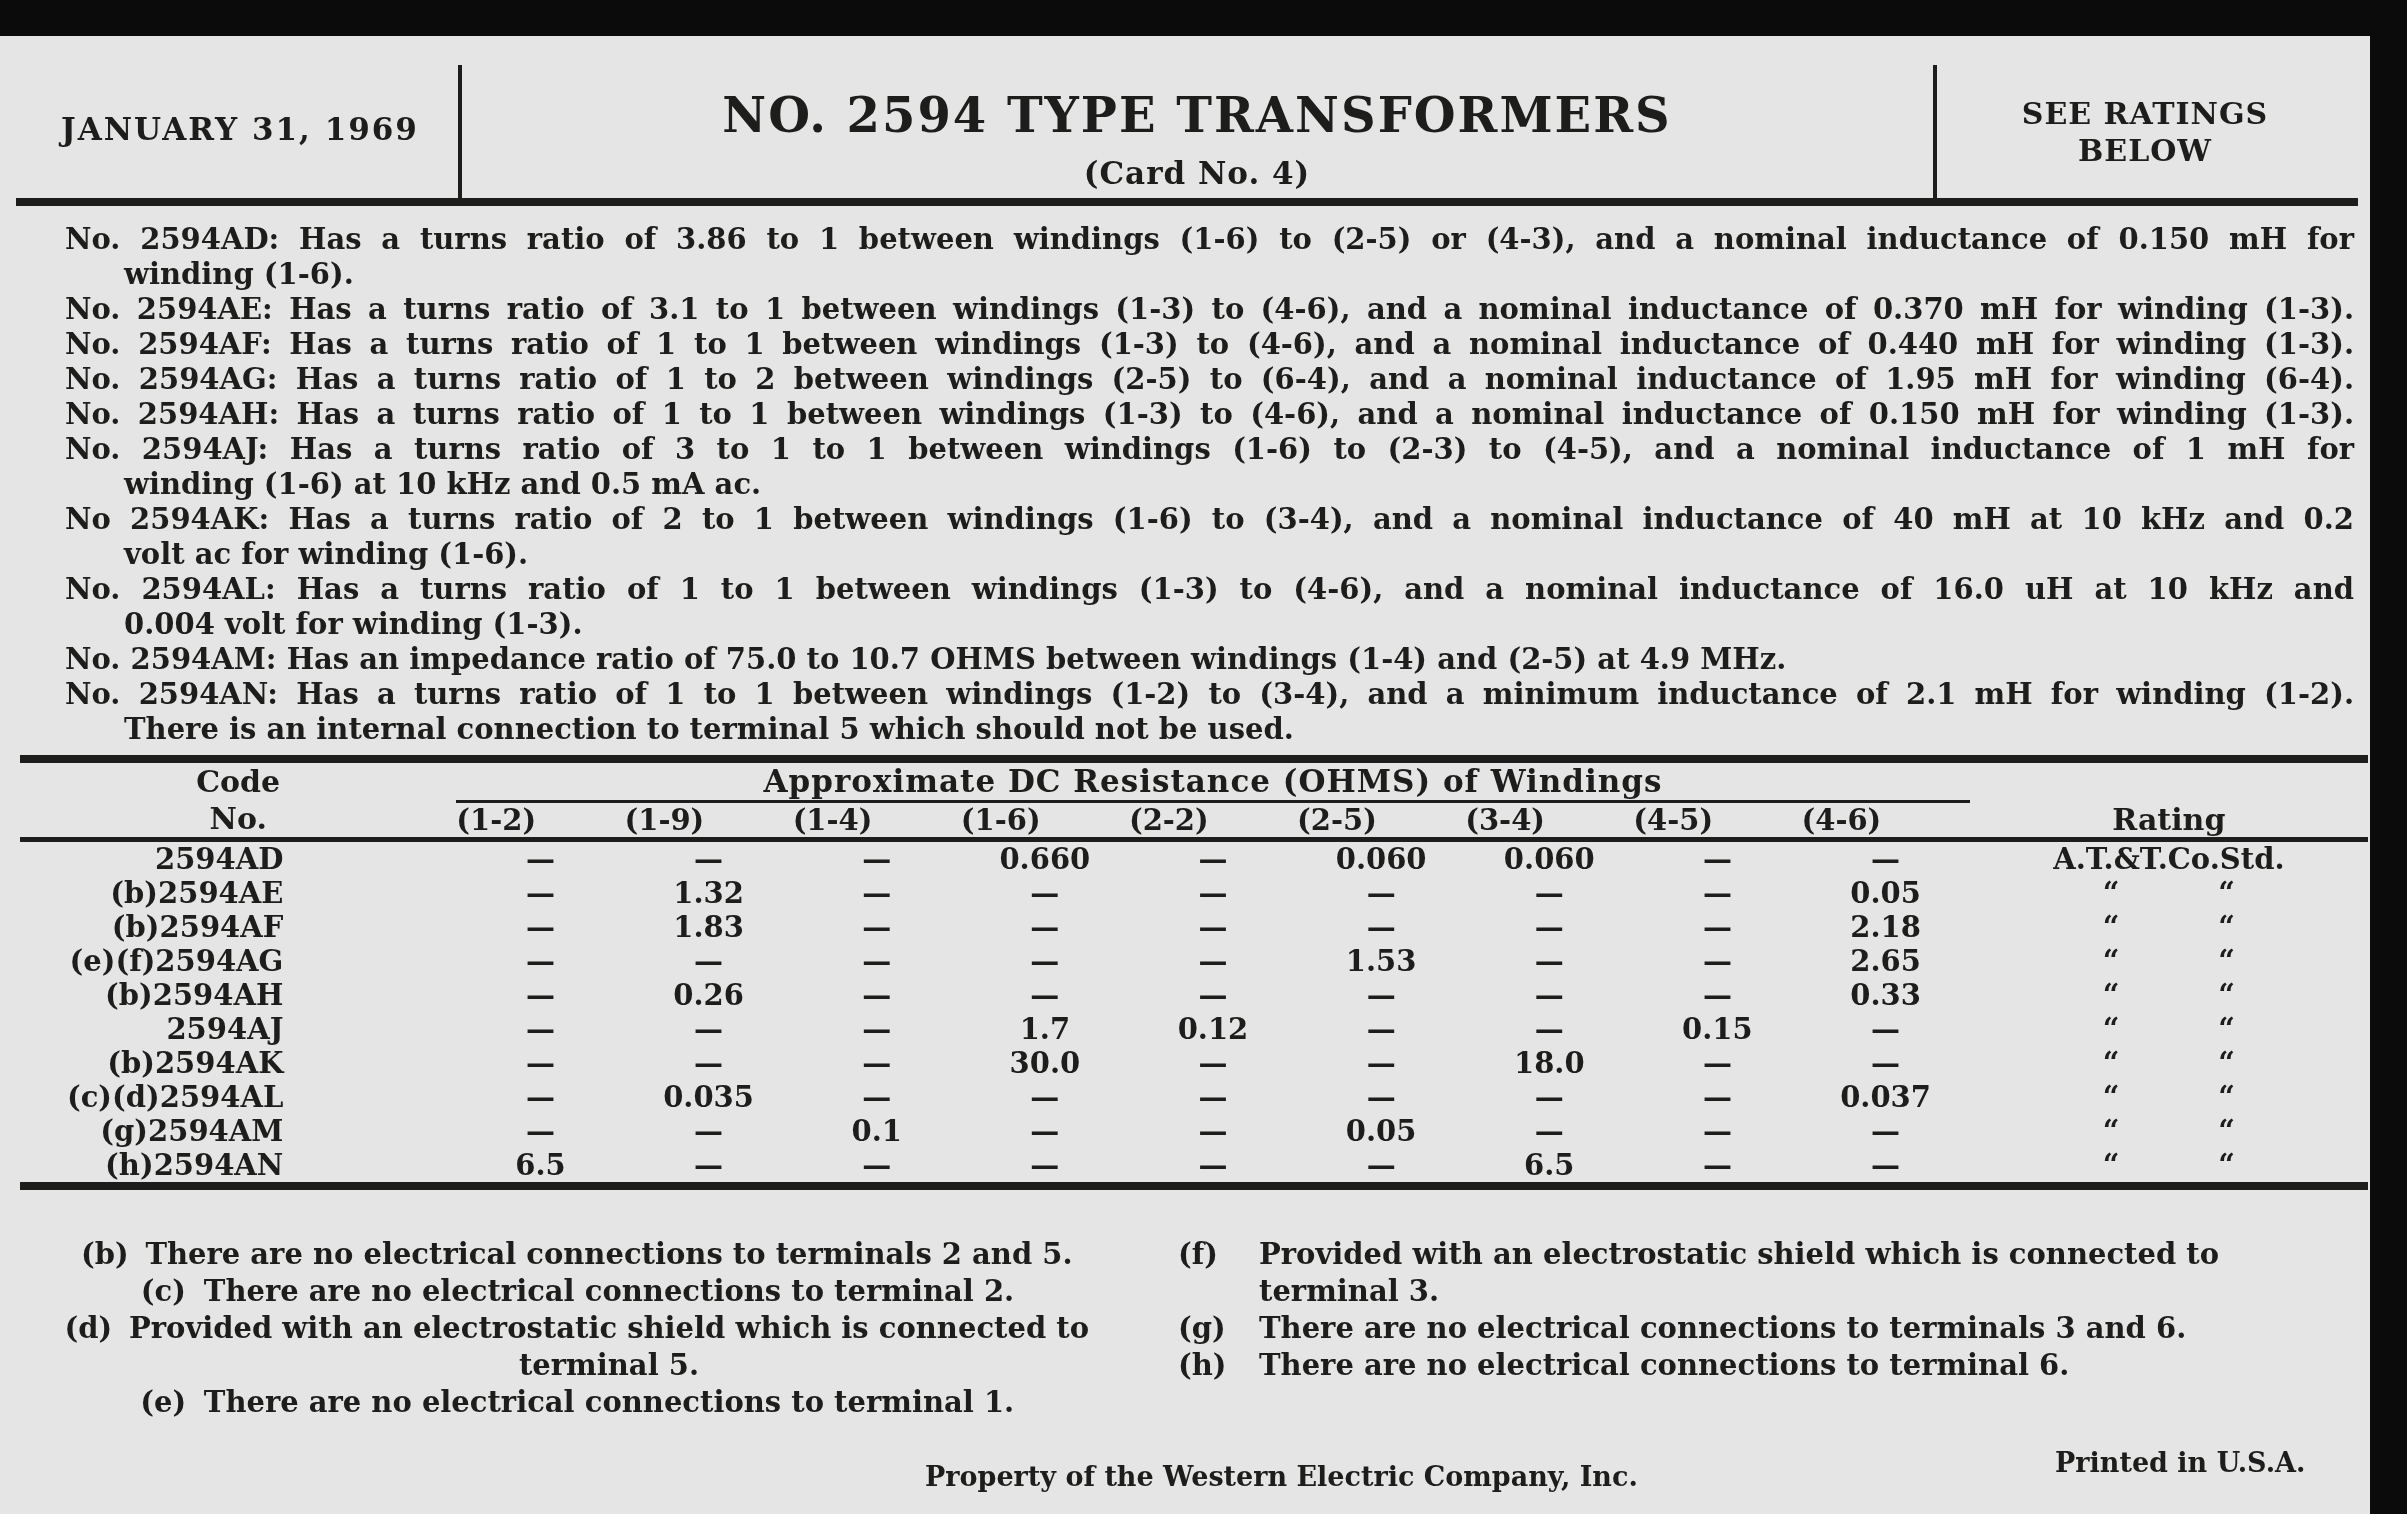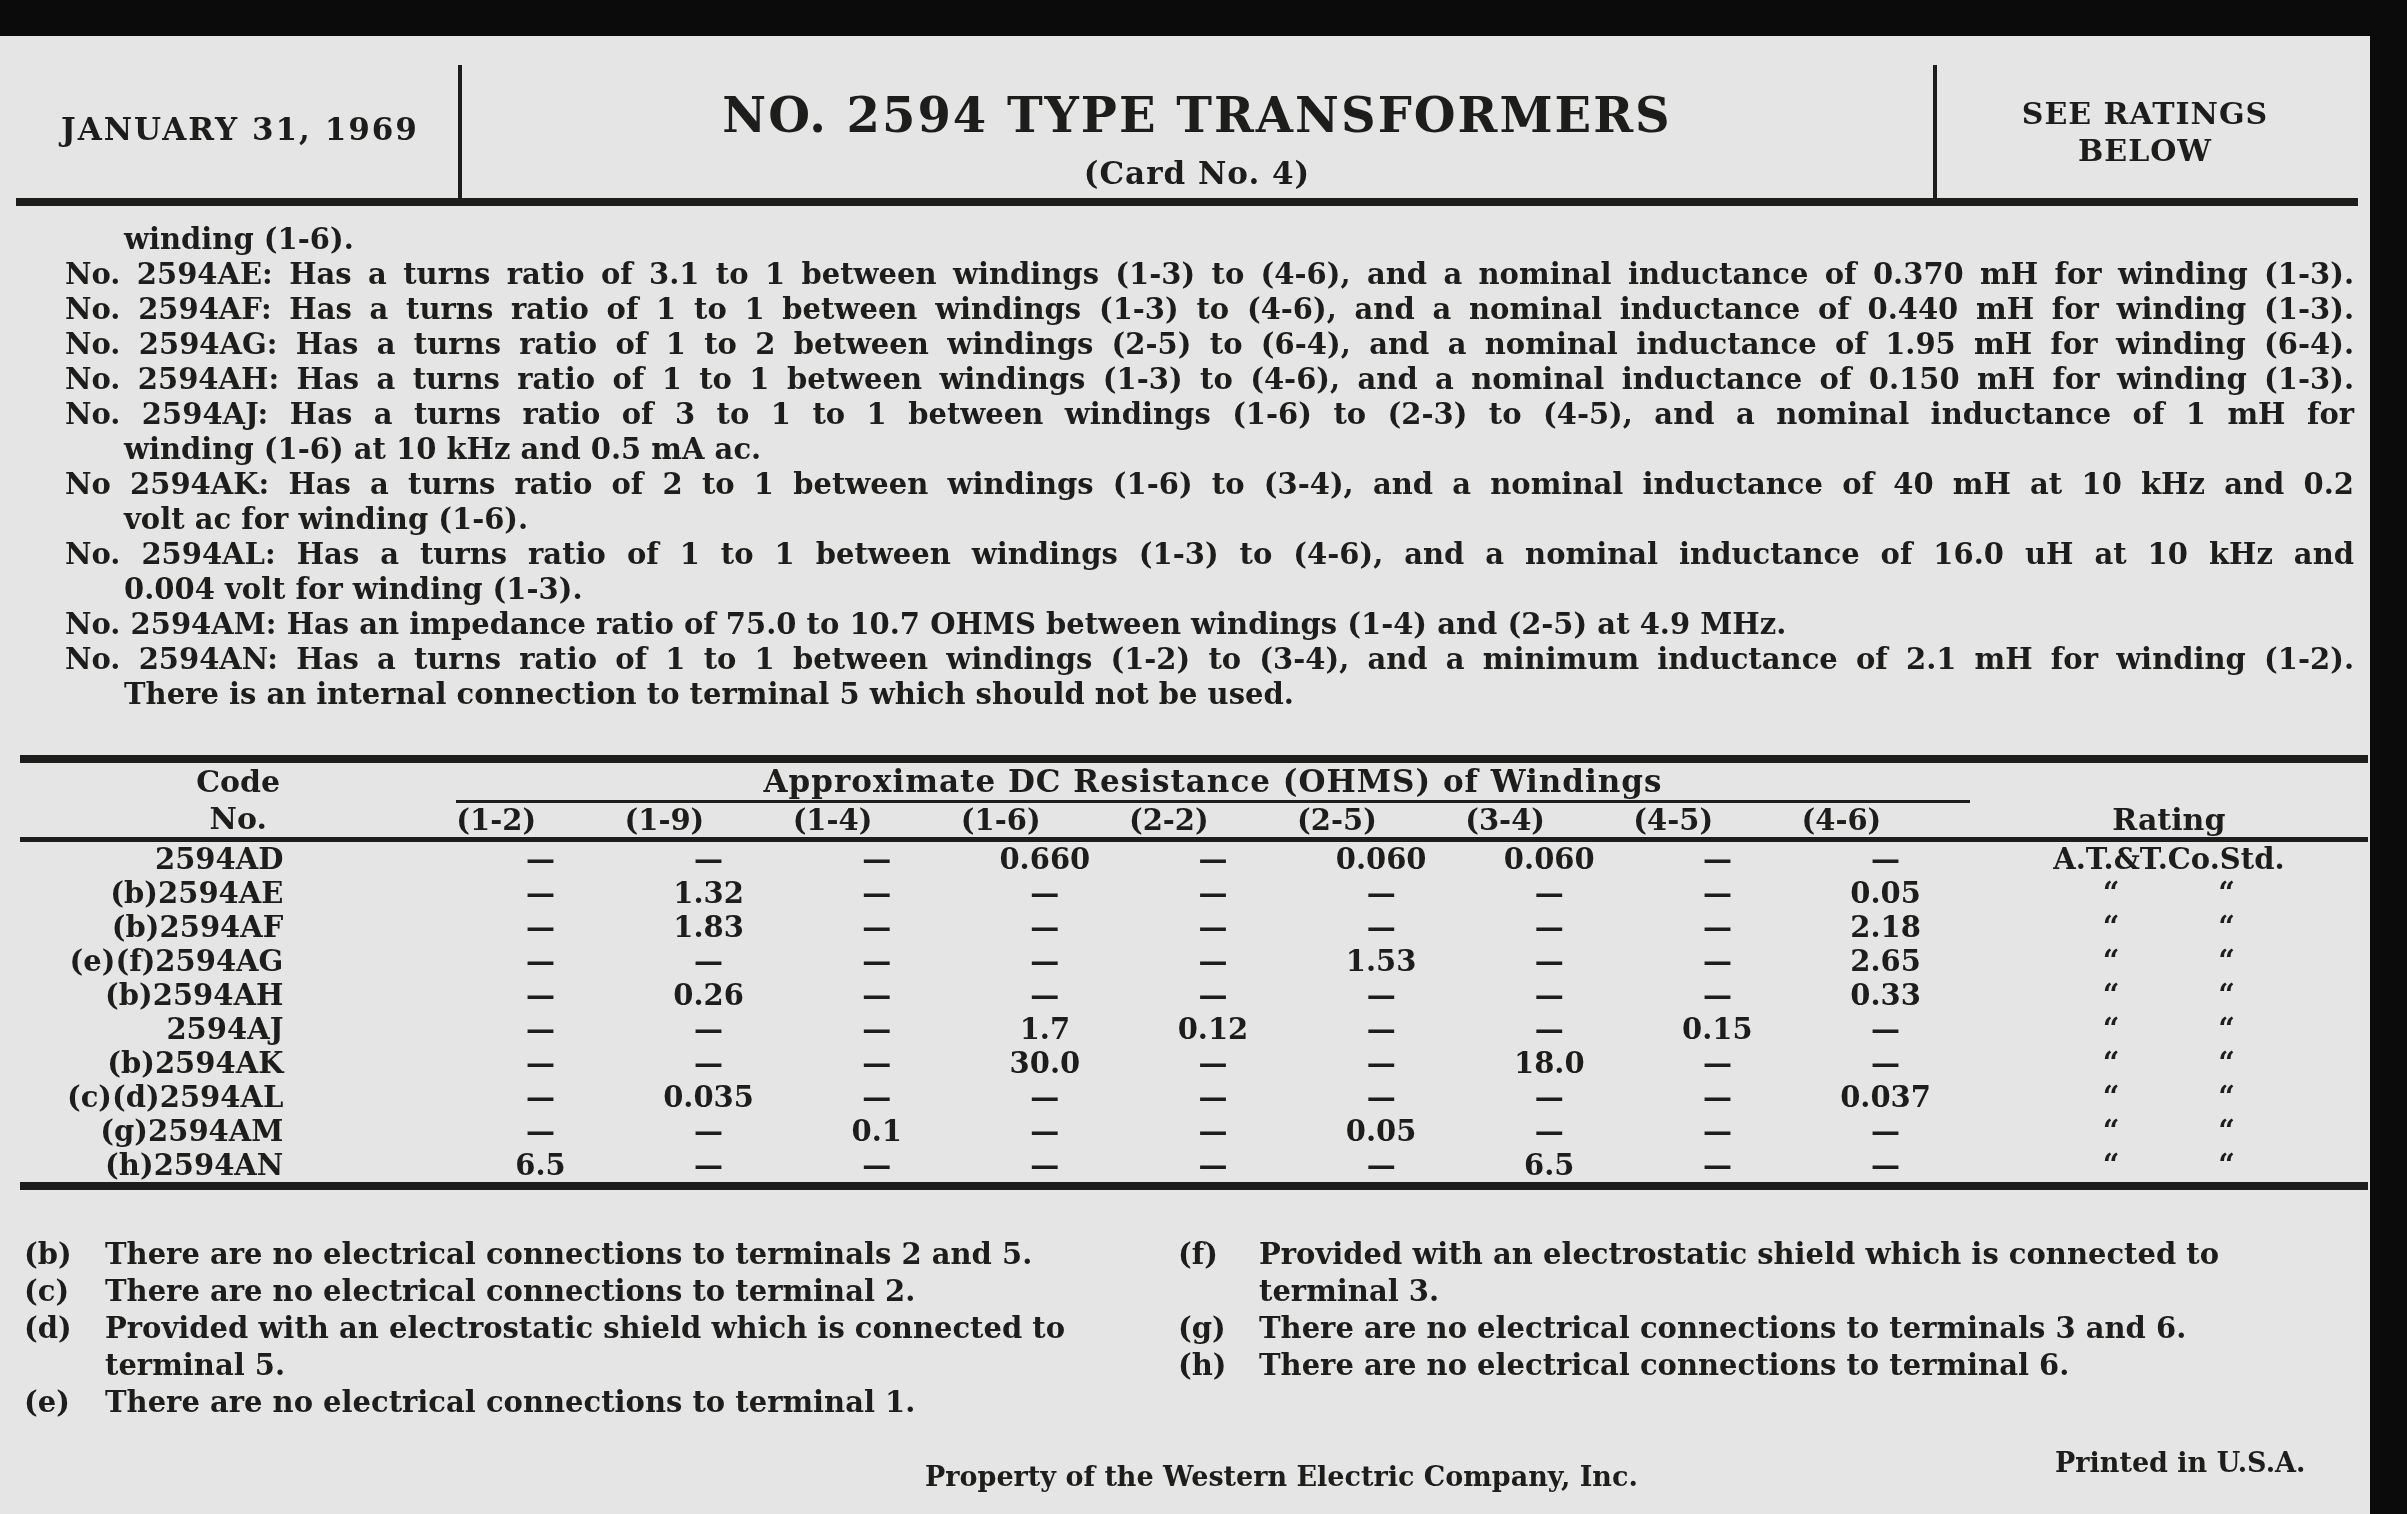--- a/index.html
+++ b/index.html
@@ -42,21 +42,21 @@
   .rating-h { vertical-align:bottom; text-align:center; padding-bottom:14px; font-size:30px;
               border-bottom:5px solid #1d1d1b; }
   .col-h { text-align:left; padding:8px 0 10px; border-bottom:5px solid #1d1d1b; }
   .dc-table tbody td { height:34px; line-height:34px; text-align:center; vertical-align:middle; }
   .code-cell { text-align:right !important; padding-right:173px !important; white-space:nowrap; }
   .rating-cell { white-space:nowrap; }
   .ditto-pair { display:flex; justify-content:center; gap:99px; }
 
   
   .fn-col { position:absolute; top:1236px; font-size:29px; line-height:37px; }
-  .fn-left { left:24px; width:1089px; }
+  .fn-left { left:24px; width:1089px;text-align:center; }
   .fn-right { left:1178px; width:1089px; }
   .footnote { padding-left:81px; text-indent:-81px; }
   .fn-marker { display:inline-block; width:81px; text-indent:0; }
 
   
   .footer-property { position:absolute; left:925px; top:1447px; font-size:27px;margin-top:14px; }
   .footer-printed { position:absolute; left:2055px; top:1447px; font-size:27px; }
 </style>
 </head>
 <body>
@@ -72,20 +72,21 @@
     <div class="title">NO. 2594 TYPE TRANSFORMERS</div>
     <div class="subtitle">(Card No. 4)</div>
   </div>
   <div class="ratings-note">
     <div>SEE RATINGS</div>
     <div>BELOW</div>
   </div>
   <div class="header-rule"></div>
 
   <div class="notes">
+      <div class="note-line flush">No. 2594AD: Has a turns ratio of 3.86 to 1 between windings (1-6) to (2-5) or (4-3), and a nominal inductance of 0.150 mH for</div>
       <div class="note-line cont">winding (1-6).</div>
       <div class="note-line flush">No. 2594AE: Has a turns ratio of 3.1 to 1 between windings (1-3) to (4-6), and a nominal inductance of 0.370 mH for winding (1-3).</div>
       <div class="note-line flush">No. 2594AF: Has a turns ratio of 1 to 1 between windings (1-3) to (4-6), and a nominal inductance of 0.440 mH for winding (1-3).</div>
       <div class="note-line flush">No. 2594AG: Has a turns ratio of 1 to 2 between windings (2-5) to (6-4), and a nominal inductance of 1.95 mH for winding (6-4).</div>
       <div class="note-line flush">No. 2594AH: Has a turns ratio of 1 to 1 between windings (1-3) to (4-6), and a nominal inductance of 0.150 mH for winding (1-3).</div>
       <div class="note-line flush">No. 2594AJ: Has a turns ratio of 3 to 1 to 1 between windings (1-6) to (2-3) to (4-5), and a nominal inductance of 1 mH for</div>
       <div class="note-line cont">winding (1-6) at 10 kHz and 0.5 mA ac.</div>
       <div class="note-line flush">No 2594AK: Has a turns ratio of 2 to 1 between windings (1-6) to (3-4), and a nominal inductance of 40 mH at 10 kHz and 0.2</div>
       <div class="note-line cont">volt ac for winding (1-6).</div>
       <div class="note-line flush">No. 2594AL: Has a turns ratio of 1 to 1 between windings (1-3) to (4-6), and a nominal inductance of 16.0 uH at 10 kHz and</div>

